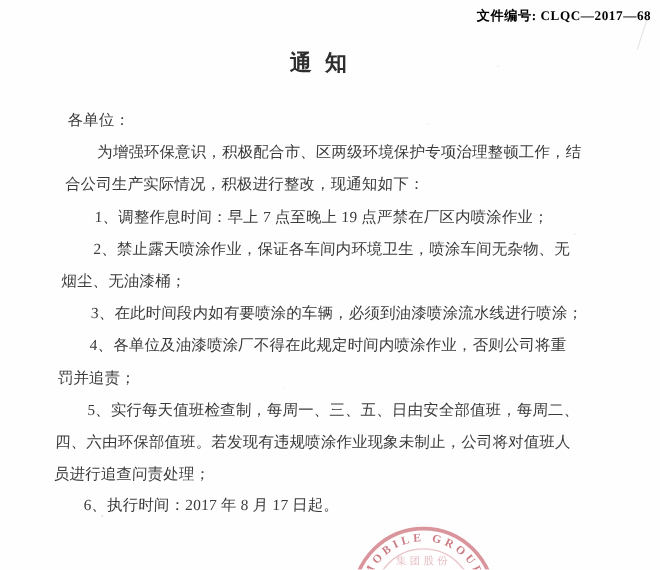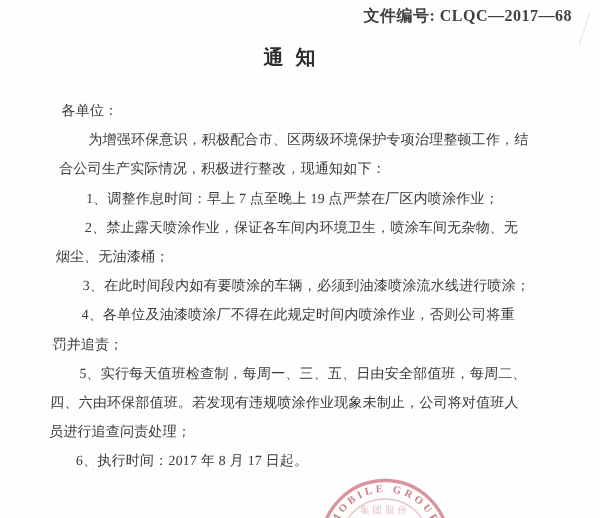--- a/index.html
+++ b/index.html
@@ -9,22 +9,22 @@
     background:#fefefe;
     overflow:hidden;
     font-family:"Liberation Serif","DejaVu Serif",serif;
     color:#3c3c3c;
   }
   
   .speckle{position:absolute;border-radius:50%;background:#d4d4d4;opacity:.55;}
   .artifact-line{position:absolute;width:1px;height:34px;background:#e3e3e3;transform:rotate(18deg);}
 
   .doc-number{
-    position:absolute;top:6px;right:28px;
-    font-size:16px;font-weight:700;color:#404040;
+    position:absolute;top:6px;right:8px;
+    font-size:12px;font-weight:700;color:#000000;
     letter-spacing:.5px;white-space:nowrap;
   }
   .title{
     position:absolute;top:44px;left:-10px;width:600px;
     text-align:center;
     font-size:20px;font-weight:600;color:#2e2e2e;
     word-spacing:5px;letter-spacing:1px;
   }
   .body-block{
     position:absolute;left:62px;top:96px;width:484px;

